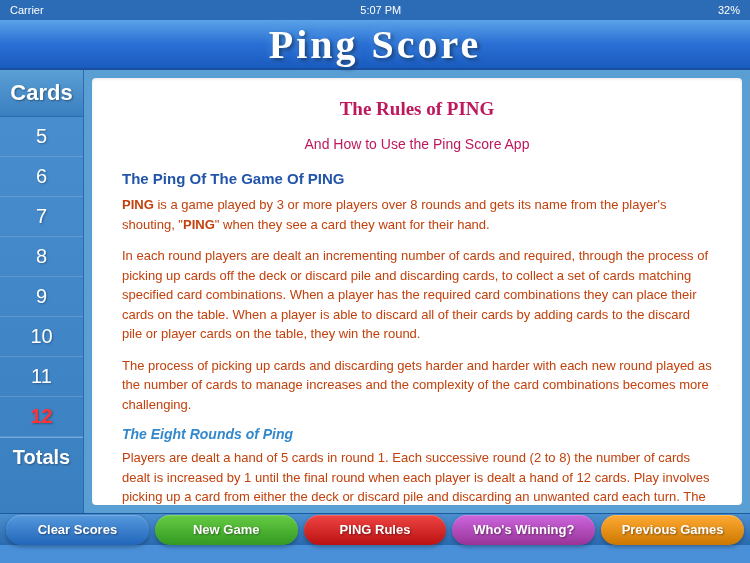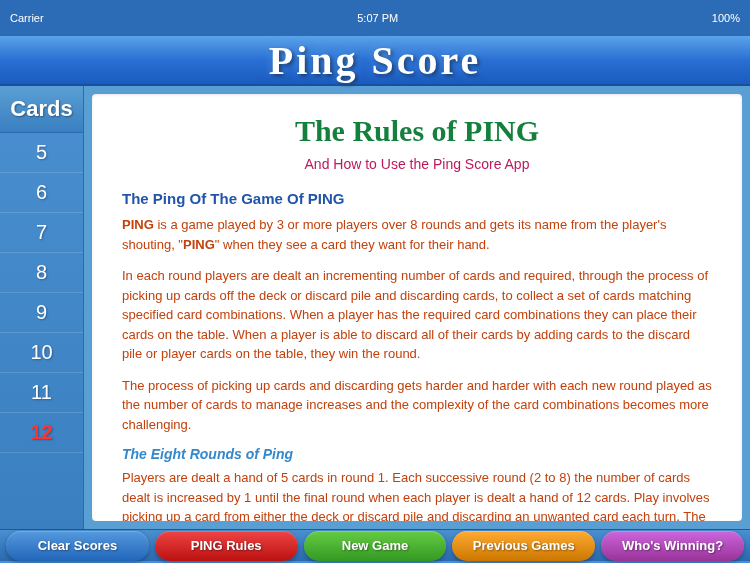--- a/index.html
+++ b/index.html
@@ -7,21 +7,21 @@
       width: 750px;
       height: 563px;
       font-family: 'Helvetica Neue', Arial, sans-serif;
       overflow: hidden;
       background: #4a90d9;
     }
 
     
     .status-bar {
       background: #2c6bb5;
-      height: 36px;
+      height: 20px;
       display: flex;
       align-items: center;
       justify-content: space-between;
       padding: 0 10px;
       font-size: 11px;
       color: white;
     }
     .status-bar-center { font-weight: 500; }
     .status-bar-right { display: flex; align-items: center; gap: 4px; }
 
@@ -93,25 +93,25 @@
       flex: 1;
       background: white;
       margin: 8px;
       border-radius: 4px;
       overflow-y: auto;
       padding: 20px 30px;
       box-shadow: inset 0 1px 3px rgba(0,0,0,0.1);
     }
 
     .content-main-title {
-      font-size: 30px;
-      font-weight: bold;
-      color: #15803d;
-      text-align: center;
-      margin-bottom: 8px;
+      font-size: 19px;
+      font-weight: bold;
+      color: #be185d;
+      text-align: center;
+      margin-bottom: 16px;
       font-family: Georgia, serif;
     }
     .content-subtitle {
       font-size: 14px;
       color: #be185d;
       text-align: center;
       margin-bottom: 18px;
     }
     .content-section-title {
       font-size: 15px;
@@ -175,40 +175,41 @@
       background: linear-gradient(180deg, #ffaa33 0%, #cc7700 100%);
     }
   </style>
 </head>
 <body>
 
 <div class="status-bar">
   <span>Carrier</span>
   <span class="status-bar-center">5:07 PM</span>
   <div class="status-bar-right">
-    <span>100%</span>
+    <span>32%</span>
   </div>
 </div>
 
 <div class="header">
   <div class="header-title">Ping Score</div>
 </div>
 
 <div class="main-layout">
 
   <div class="sidebar">
     <div class="sidebar-header">Cards</div>
     <div class="sidebar-item">5</div>
     <div class="sidebar-item">6</div>
     <div class="sidebar-item">7</div>
     <div class="sidebar-item">8</div>
     <div class="sidebar-item">9</div>
     <div class="sidebar-item">10</div>
     <div class="sidebar-item">11</div>
     <div class="sidebar-item red">12</div>
+    <div class="sidebar-totals">Totals</div>
   </div>
 
   <div class="content-area">
     <h1 class="content-main-title">The Rules of PING</h1>
     <p class="content-subtitle">And How to Use the Ping Score App</p>
 
     <p class="content-section-title">The Ping Of The Game Of PING</p>
     <p class="content-paragraph">
       <strong>PING</strong> is a game played by 3 or more players over 8 rounds and gets its name from the player's shouting, "<strong>PING</strong>" when they see a card they want for their hand.
     </p>
@@ -221,17 +222,17 @@
     <p class="content-section-title2">The Eight Rounds of Ping</p>
     <p class="content-paragraph">
       Players are dealt a hand of 5 cards in round 1. Each successive round (2 to 8) the number of cards dealt is increased by 1 until the final round when each player is dealt a hand of 12 cards. Play involves picking up a card from either the deck or discard pile and discarding an unwanted card each turn. The aim of each round is to collect a set card combination (see following table).
     </p>
   </div>
 
 </div>
 
 <div class="toolbar">
   <button class="toolbar-btn btn-blue">Clear Scores</button>
+  <button class="toolbar-btn btn-green">New Game</button>
   <button class="toolbar-btn btn-red">PING Rules</button>
-  <button class="toolbar-btn btn-green">New Game</button>
+  <button class="toolbar-btn btn-purple">Who's Winning?</button>
   <button class="toolbar-btn btn-orange">Previous Games</button>
-  <button class="toolbar-btn btn-purple">Who's Winning?</button>
 </div>
 
 </body></html>

